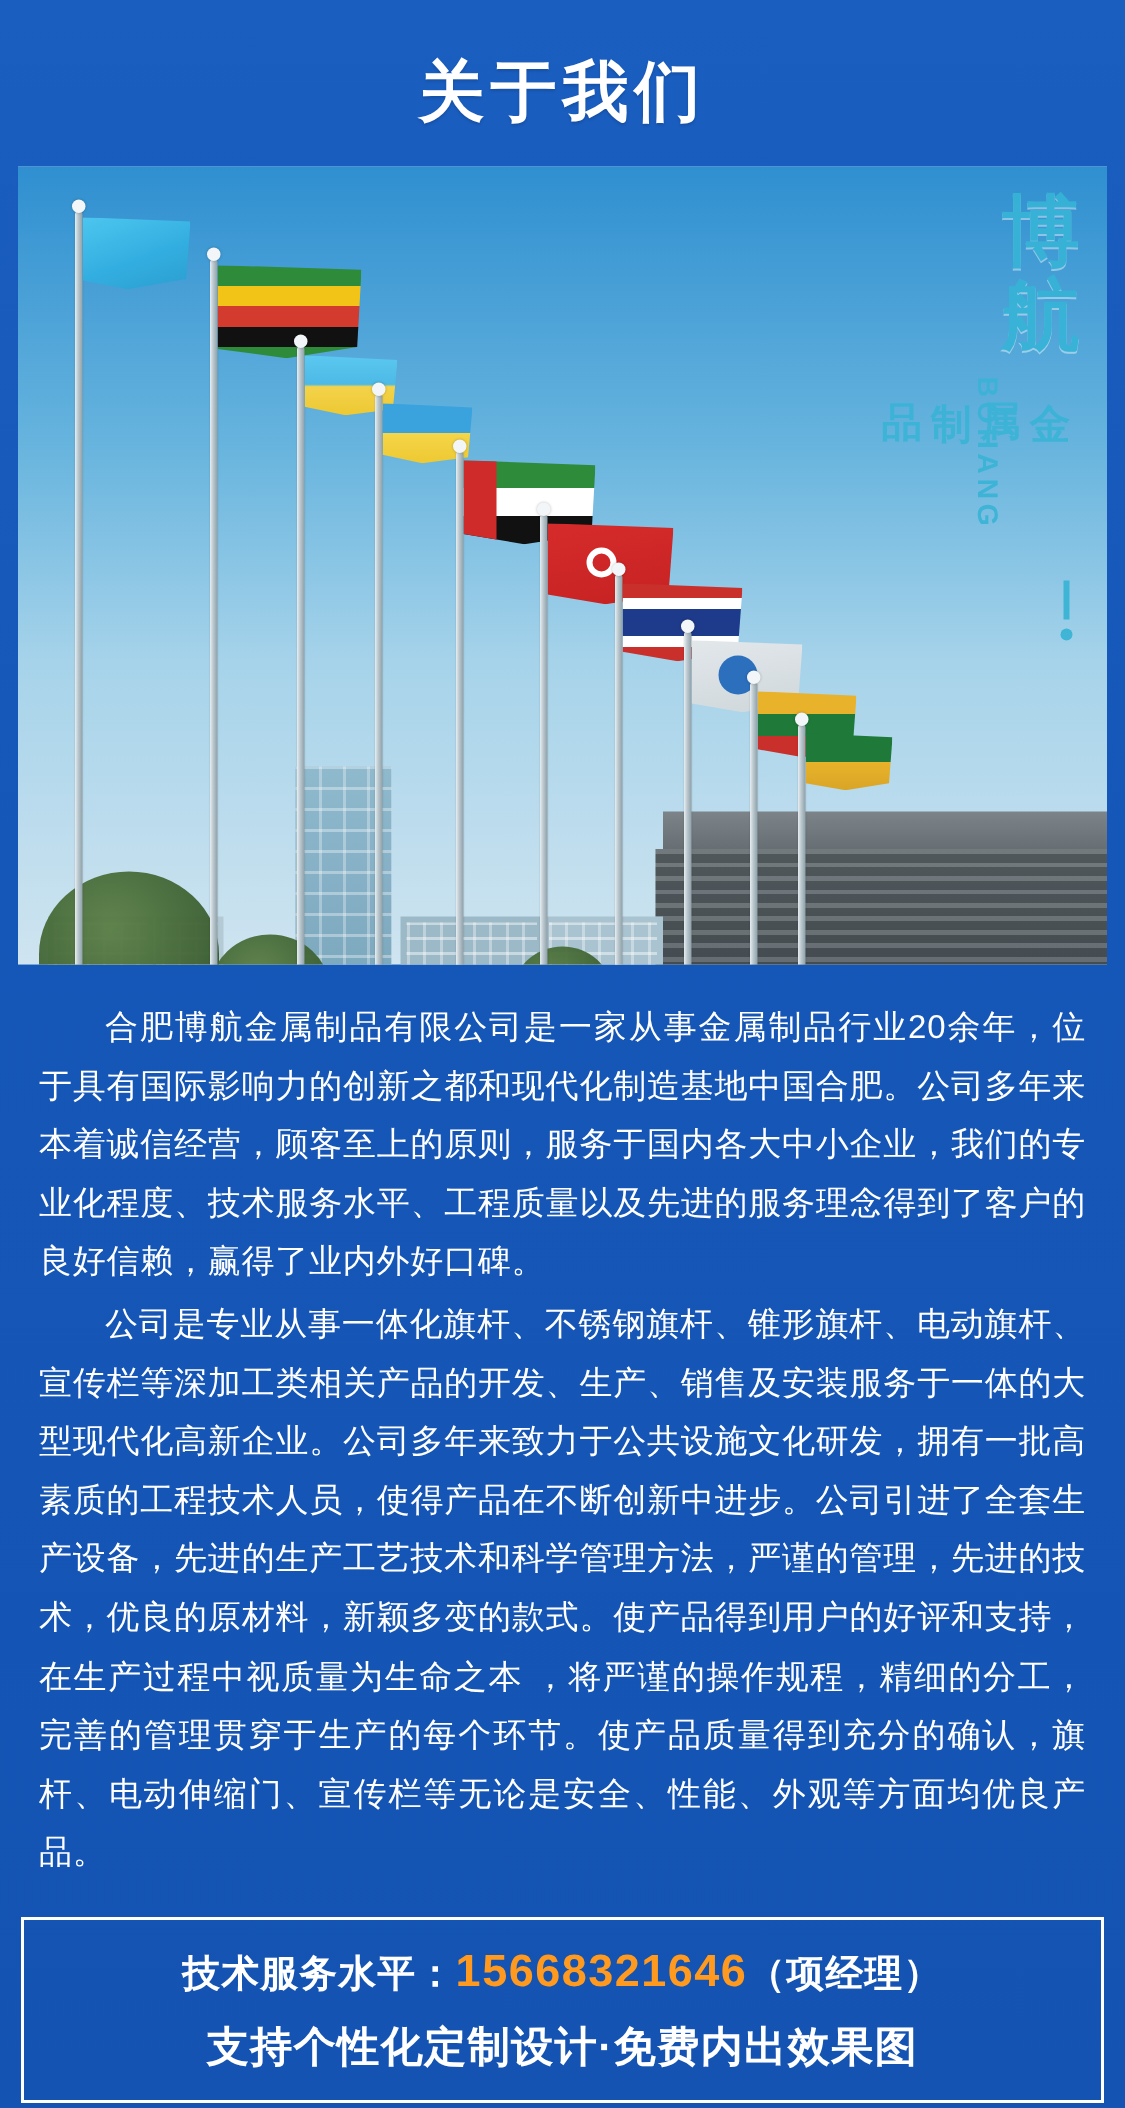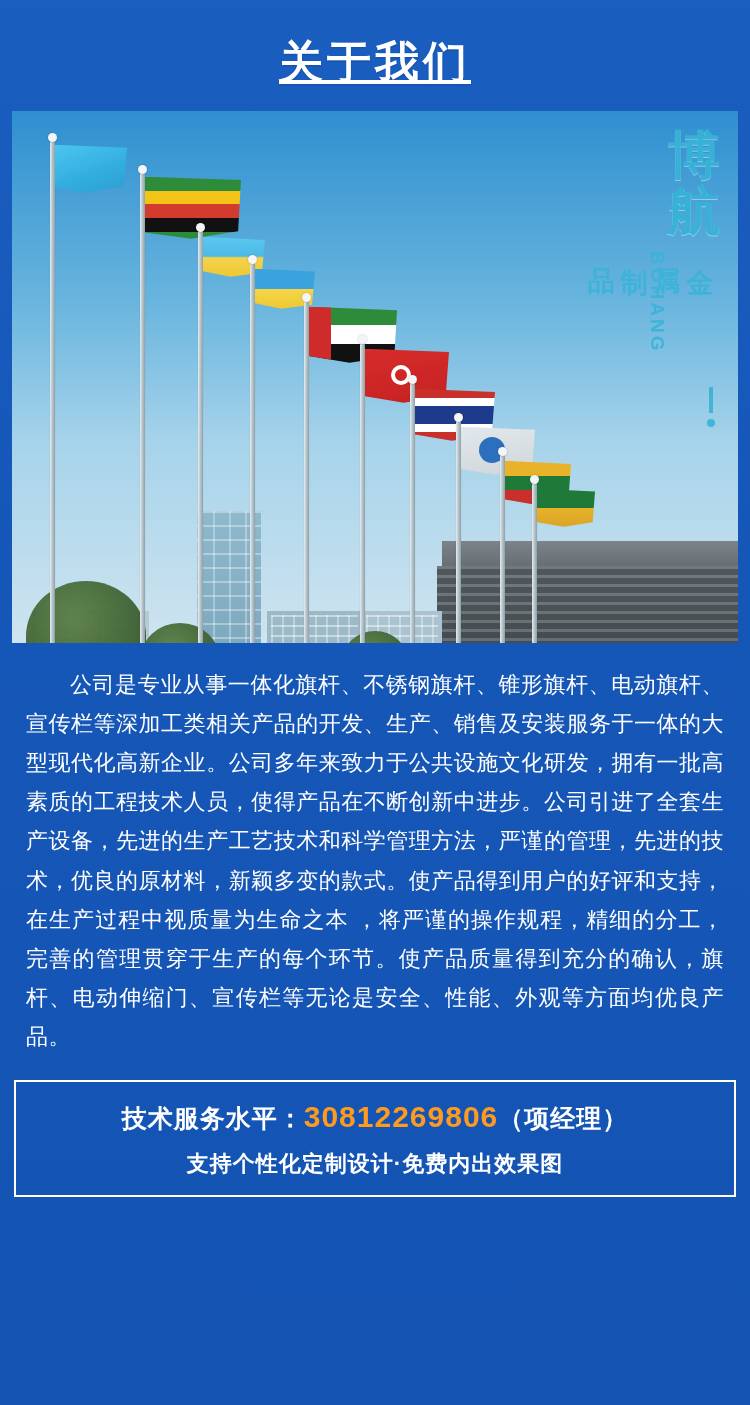--- a/index.html
+++ b/index.html
@@ -24,21 +24,20 @@
   .page-title {
     text-align: center;
     color: #ffffff;
     font-size: 44px;
     font-weight: bold;
     letter-spacing: 4px;
     padding-top: 36px;
     padding-bottom: 22px;
     line-height: 1.2;
     text-shadow: 0 1px 2px rgba(0,0,0,0.15);
-    text-decoration: underline;
   }
   .hero {
     position: relative;
     margin: 0 12px;
     height: 532px;
     overflow: hidden;
     background: #9ecbe8;
   }
   
   .sky {
@@ -219,21 +218,21 @@
     letter-spacing: 1px;
     white-space: nowrap;
   }
   .hotline .num {
     color: #ff9a1f;
     font-size: 30px;
     letter-spacing: 1px;
   }
   .sub {
     margin-top: 14px;
-    font-size: 22px;
+    font-size: 28px;
     color: #ffffff;
     font-weight: bold;
     letter-spacing: 1px;
   }
 </style>
 </head>
 <body>
 
 <div class="page">
 
@@ -317,23 +316,24 @@
     <div class="logo">
       <div class="cn-big">博</div>
       <div class="cn-big second">航</div>
       <div class="cn-col">金属制品</div>
       <div class="en-col">BOHANG</div>
       <div class="dot-bar"></div>
     </div>
   </div>
 
   <div class="body-text">
+    <p>合肥博航金属制品有限公司是一家从事金属制品行业20余年，位于具有国际影响力的创新之都和现代化制造基地中国合肥。公司多年来本着诚信经营，顾客至上的原则，服务于国内各大中小企业，我们的专业化程度、技术服务水平、工程质量以及先进的服务理念得到了客户的良好信赖，赢得了业内外好口碑。</p>
     <p>公司是专业从事一体化旗杆、不锈钢旗杆、锥形旗杆、电动旗杆、宣传栏等深加工类相关产品的开发、生产、销售及安装服务于一体的大型现代化高新企业。公司多年来致力于公共设施文化研发，拥有一批高素质的工程技术人员，使得产品在不断创新中进步。公司引进了全套生产设备，先进的生产工艺技术和科学管理方法，严谨的管理，先进的技术，优良的原材料，新颖多变的款式。使产品得到用户的好评和支持，在生产过程中视质量为生命之本 ，将严谨的操作规程，精细的分工，完善的管理贯穿于生产的每个环节。使产品质量得到充分的确认，旗杆、电动伸缩门、宣传栏等无论是安全、性能、外观等方面均优良产品。</p>
   </div>
 
   <div class="footer-box">
     <div class="hotline">
-      <span>技术服务水平：</span><span class="num">30812269806</span><span>（项经理）</span>
+      <span>技术服务水平：</span><span class="num">15668321646</span><span>（项经理）</span>
     </div>
     <div class="sub">支持个性化定制设计·免费内出效果图</div>
   </div>
 
 </div>
 
 </body></html>

